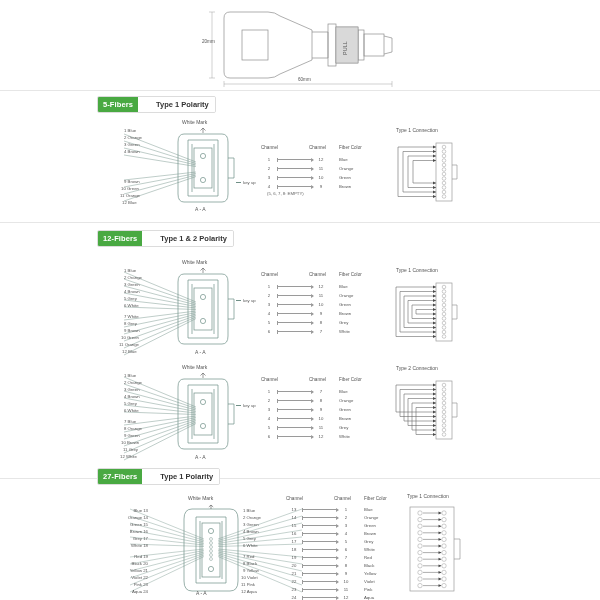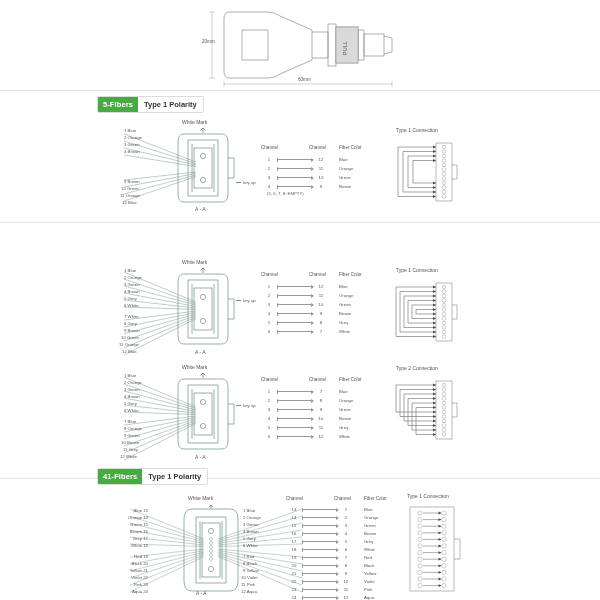--- a/index.html
+++ b/index.html
@@ -15,21 +15,21 @@
 
   
   .divider{position:absolute;left:0;width:600px;height:1px;background:#e6e6e6;}
 
   
   .sechead{position:absolute;display:flex;align-items:stretch;height:15px;
     border:1px solid #dcdcdc;background:#fff;border-radius:2px;overflow:hidden;}
   .sechead .badge{background:#49a942;color:#fff;font-size:7.5px;font-weight:bold;
     padding:0 5px;display:flex;align-items:center;letter-spacing:.1px;}
   .sechead .ptype{color:#333;font-size:7.5px;font-weight:bold;
-    padding:0 6px;display:flex;align-items:center;background:#fff;}
+    padding:0 6px;display:flex;align-items:center;background:#fff;margin-left:12px;}
 
   
   .lbl{position:absolute;font-size:4.3px;color:#555;white-space:nowrap;line-height:1;}
   .lbl.r{text-align:right;}
   .cap{position:absolute;font-size:5px;color:#555;white-space:nowrap;line-height:1;}
 
   
   .ctab{position:absolute;font-size:4.3px;color:#555;}
   .ctab .hdr{position:absolute;white-space:nowrap;font-size:4.6px;}
   .ctab .row{position:absolute;height:7px;}
@@ -192,20 +192,24 @@
         <path d="M41 40.4 L44 42 L41 43.6 Z"></path>
           <path d="M41 44.9 L44 46.5 L41 48.1 Z"></path>
         <path d="M41 49.4 L44 51 L41 52.6 Z"></path>
           <path d="M41 53.9 L44 55.5 L41 57.1 Z"></path>
       </g>
     </svg>
   </div>
 
   <div class="divider" style="top:222px;"></div>
 
+  <div class="sechead" style="left:97px;top:230px;">
+    <span class="badge">12-Fibers</span>
+    <span class="ptype">Type 1 &amp; 2 Polarity</span>
+  </div>
 
   <div style="position:absolute;left:170px;top:268px;">
     <svg width="80" height="82" viewBox="0 0 80 82">
       <g fill="none" stroke="#6f8f86" stroke-width="0.7">
         <path d="M14 6 Q8 6 8 14 L8 68 Q8 76 14 76 L52 76 Q58 76 58 68 L58 14 Q58 6 52 6 Z"></path>
         <path d="M18 12 L48 12 L48 70 L18 70 Z"></path>
         <path d="M22 16 L22 66 M44 16 L44 66"></path>
         <rect x="24" y="20" width="18" height="42"></rect>
         <circle cx="33" cy="29" r="2.6"></circle>
         <circle cx="33" cy="53" r="2.6"></circle>
@@ -460,21 +464,21 @@
           <path d="M41 44.9 L44 46.5 L41 48.1 Z"></path>
         <path d="M41 49.4 L44 51 L41 52.6 Z"></path>
           <path d="M41 53.9 L44 55.5 L41 57.1 Z"></path>
       </g>
     </svg>
   </div>
 
   <div class="divider" style="top:478px;"></div>
 
   <div class="sechead" style="left:97px;top:468px;">
-    <span class="badge">41-Fibers</span>
+    <span class="badge">27-Fibers</span>
     <span class="ptype">Type 1 Polarity</span>
   </div>
 
   <div style="position:absolute;left:176px;top:505px;">
     <svg width="80" height="92" viewBox="0 0 80 92">
       <g fill="none" stroke="#6f8f86" stroke-width="0.7">
         <path d="M16 4 Q8 4 8 14 L8 76 Q8 86 16 86 L54 86 Q62 86 62 76 L62 14 Q62 4 54 4 Z"></path>
         <path d="M20 12 L50 12 L50 78 L20 78 Z"></path>
         <path d="M24 16 L24 74 M46 16 L46 74"></path>
         <rect x="26" y="18" width="18" height="54"></rect>

